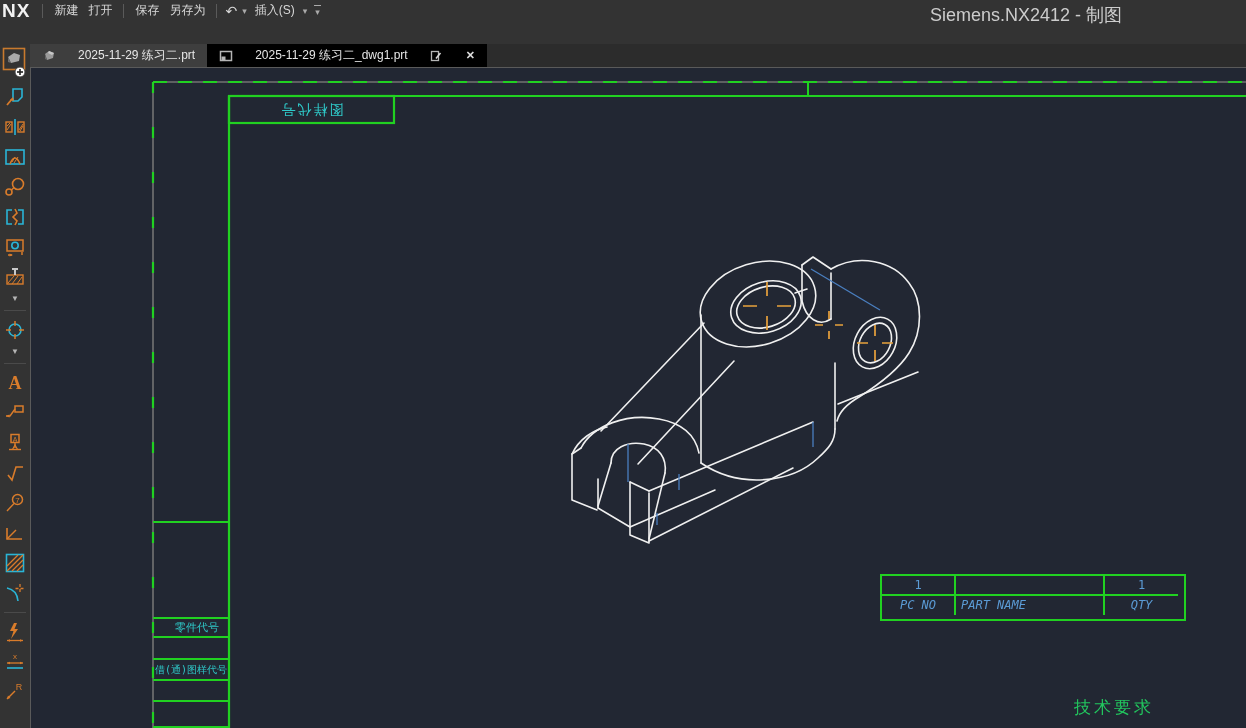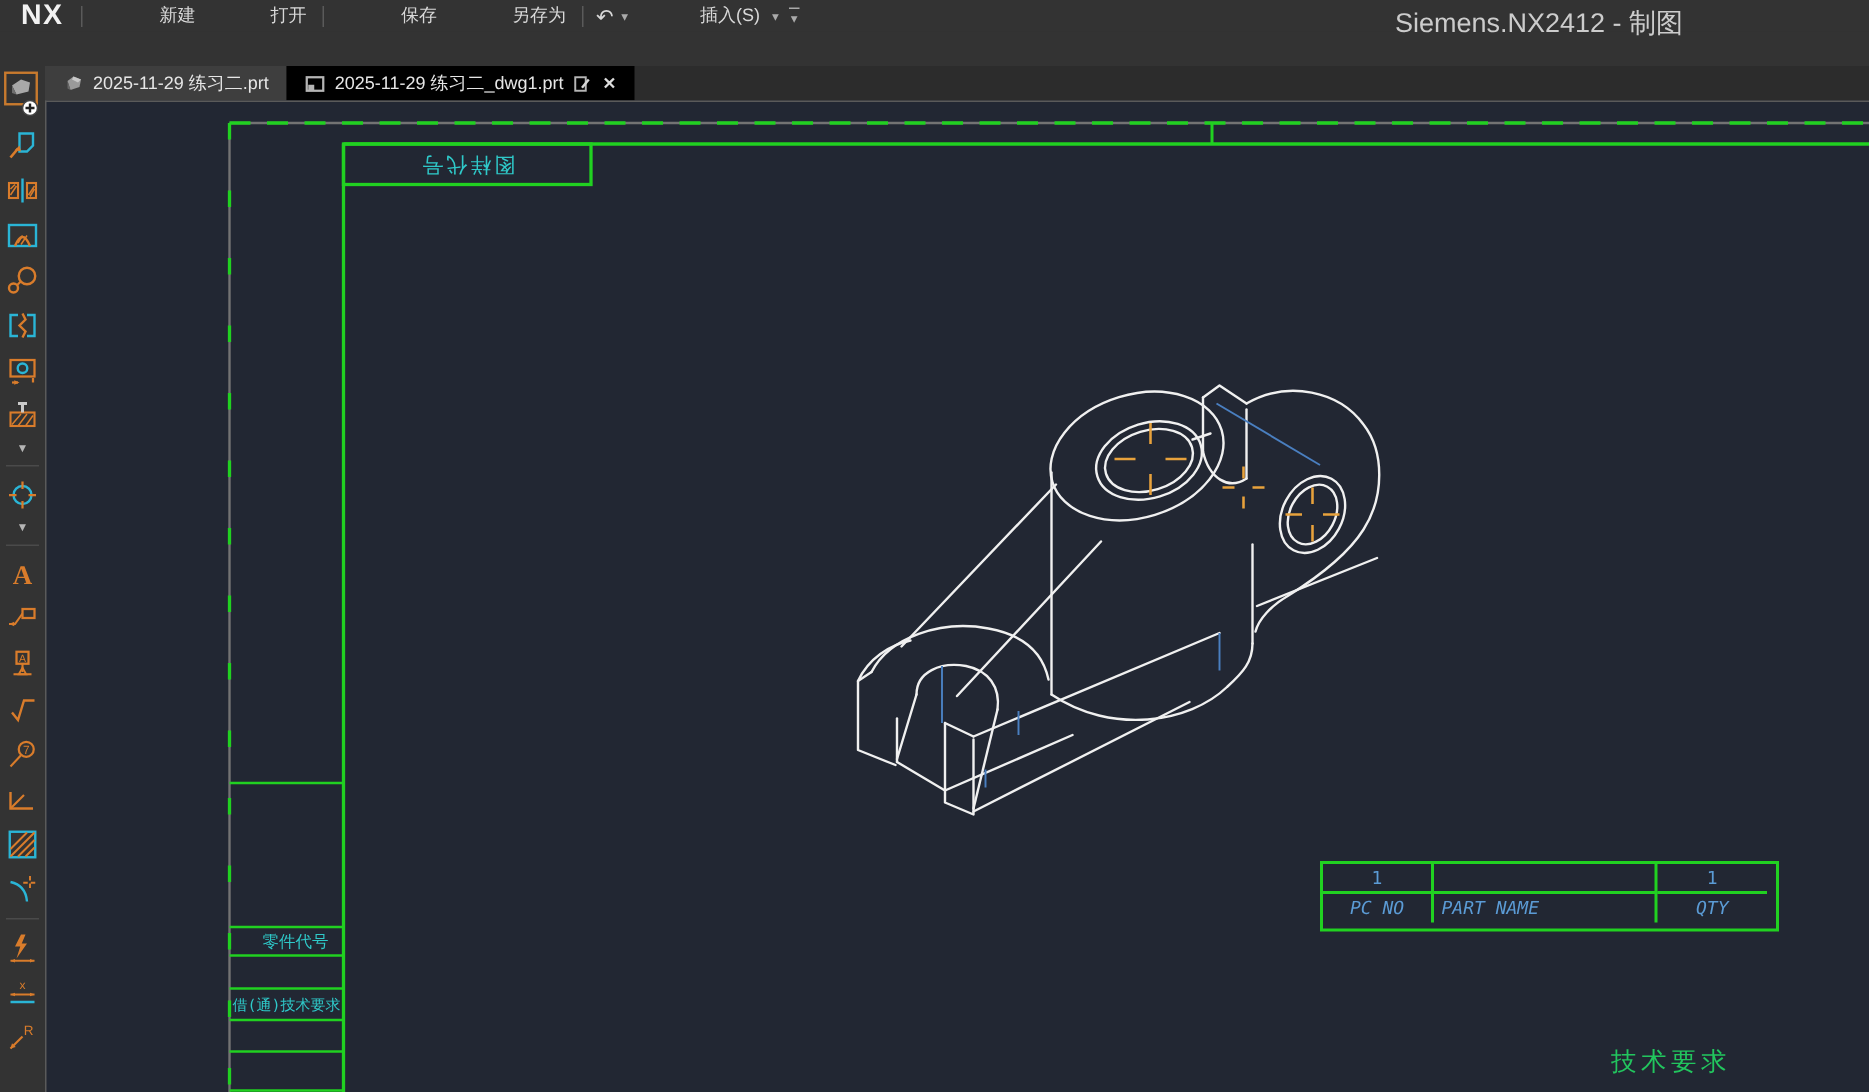--- a/index.html
+++ b/index.html
@@ -1,35 +1,35 @@
 <!DOCTYPE html>
 <html><head>
 <meta charset="utf-8">
 <style>
   html,body{margin:0;padding:0;background:#1e1e1e;}
   body{width:1246px;height:728px;overflow:hidden;font-family:"Liberation Sans",sans-serif;}
   .app{position:relative;width:1246px;height:728px;background:#333333;}
 
   
   .titlebar{position:absolute;left:0;top:0;width:1246px;height:21px;background:#333333;display:flex;align-items:center;color:#d8d8d8;font-size:12px;}
-  .nx-logo{font-weight:bold;font-size:19px;color:#f2f2f2;letter-spacing:1px;padding:0 6px 0 14px;line-height:20px;}
+  .nx-logo{font-weight:bold;font-size:19px;color:#f2f2f2;letter-spacing:1px;padding:0 6px 0 2px;line-height:20px;}
   .qa-sep{width:1px;height:14px;background:#5a5a5a;margin:0 6px;}
-  .qa-item{padding:0 5px;cursor:default;white-space:nowrap;margin-left:40px;}
+  .qa-item{padding:0 5px;cursor:default;white-space:nowrap;}
   .qa-icon{color:#d8d8d8;font-size:14px;padding:0 2px;}
   .caret{color:#aaaaaa;font-size:9px;padding:0 3px;}
   .caret-bar{display:inline-block;border-top:1px solid #aaa;color:#aaa;font-size:9px;padding:1px 1px 0 1px;margin-left:4px;}
   .win-title{position:absolute;left:930px;top:3px;color:#cccccc;font-size:18px;white-space:nowrap;}
 
   
   .menubar{position:absolute;left:0;top:21px;width:1246px;height:23px;background:#333333;display:flex;align-items:center;color:#e4e4e4;font-size:12.5px;}
   .menu-item{padding:2px 10px 2px 16px;}
 
   
   .tabbar{position:absolute;left:30px;top:44px;width:1216px;height:23px;background:#2c2c2c;display:flex;align-items:stretch;color:#e6e6e6;font-size:12px;}
-  .tab{display:flex;align-items:center;gap:6px;padding:0 12px;white-space:nowrap;}
+  .tab{display:flex;align-items:center;gap:22px;padding:0 12px;white-space:nowrap;}
   .tab1{background:#3e3e3e;}
   .tab2{background:#000000;}
   .tab svg{flex:0 0 auto;}
   .tab-close{color:#dddddd;font-size:11px;font-weight:bold;margin-left:2px;cursor:default;}
 
   
   .toolbar{position:absolute;left:0;top:44px;width:30px;height:684px;background:#333333;display:flex;flex-direction:column;align-items:center;gap:4px;padding-top:2px;box-sizing:border-box;overflow:hidden;}
   .ticon{width:26px;height:26px;display:flex;align-items:center;justify-content:center;flex:0 0 auto;}
   .ticon.tall{height:34px;}
   .tchev{width:26px;height:10px;display:flex;align-items:center;justify-content:center;flex:0 0 auto;color:#b5b5b5;font-size:8px;line-height:8px;}
@@ -323,21 +323,21 @@
       <g stroke="#e8a23c" stroke-width="1.7" fill="none">
         <path d="M742 305 H756 M776 305 H790 M766 281 V295 M766 315 V329"></path>
         <path d="M856 342 H867 M881 342 H892 M874 324 V335 M874 349 V360"></path>
         <path d="M814 324 H822 M834 324 H842 M828 310 V318 M828 330 V338"></path>
       </g>
     </svg>
 
     <div class="anno rot180" style="left:198px;top:28px;width:165px;height:27px;font-size:14px;letter-spacing:2px;">图样代号</div>
 
     <div class="anno" style="left:122px;top:550px;width:88px;height:19px;font-size:11px;">零件代号</div>
-    <div class="anno" style="left:122px;top:591px;width:76px;height:21px;font-size:10px;">借(通)技术要求</div>
+    <div class="anno" style="left:122px;top:591px;width:76px;height:21px;font-size:10px;">借(通)图样代号</div>
     <div class="anno" style="left:122px;top:671px;width:67px;height:22px;font-size:11px;">描图</div>
 
     <div class="tblock">
       <div class="cell">1</div>
       <div class="cell"></div>
       <div class="cell">1</div>
       <div class="cell">PC NO</div>
       <div class="cell left">PART NAME</div>
       <div class="cell">QTY</div>
     </div>

